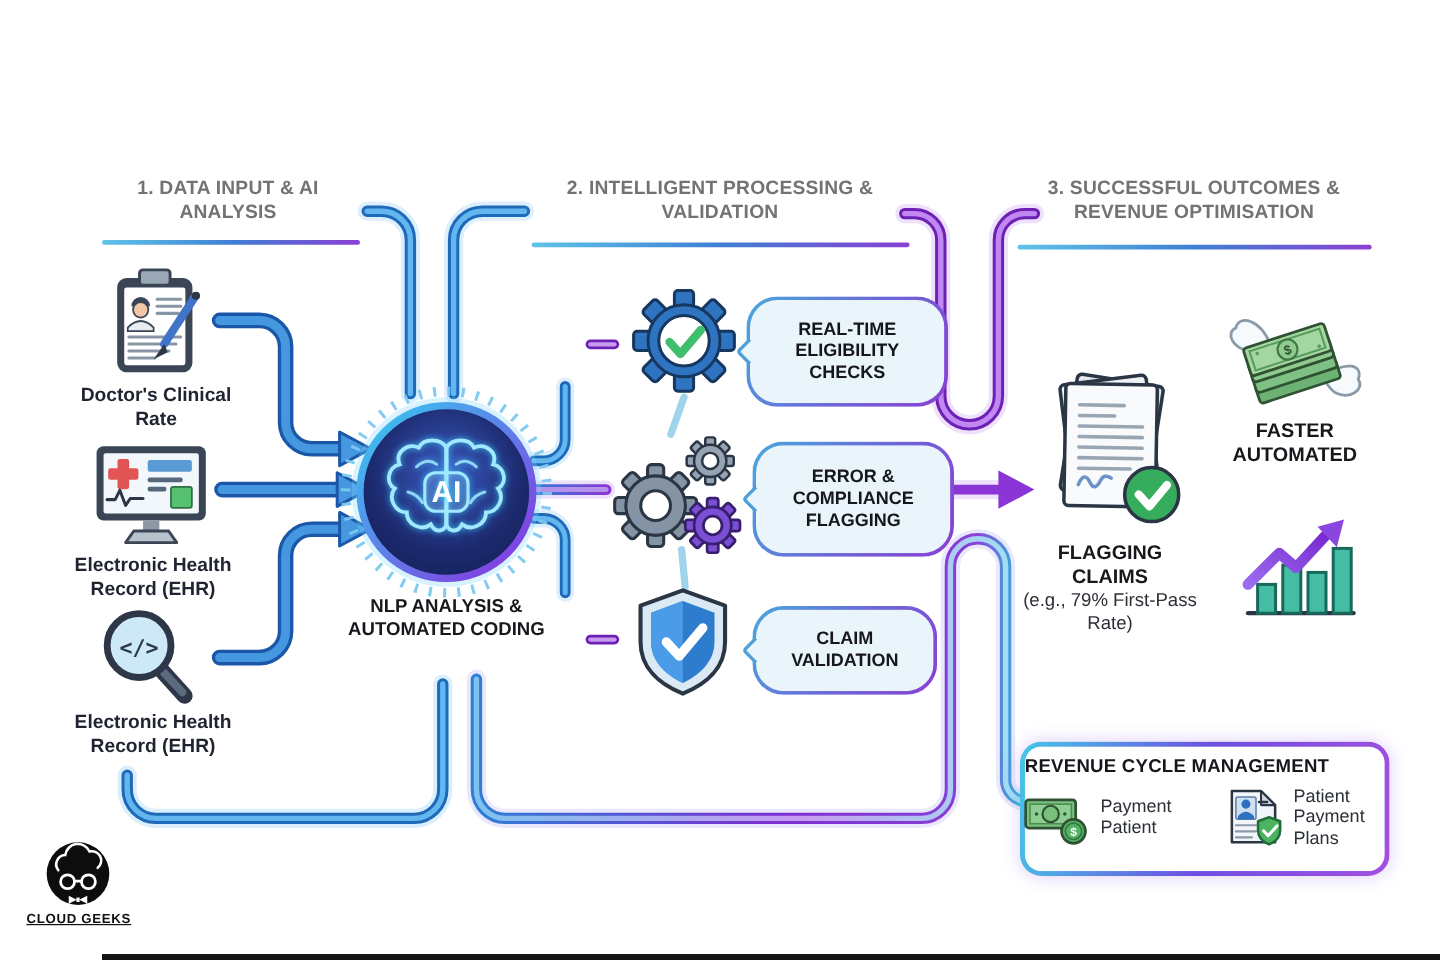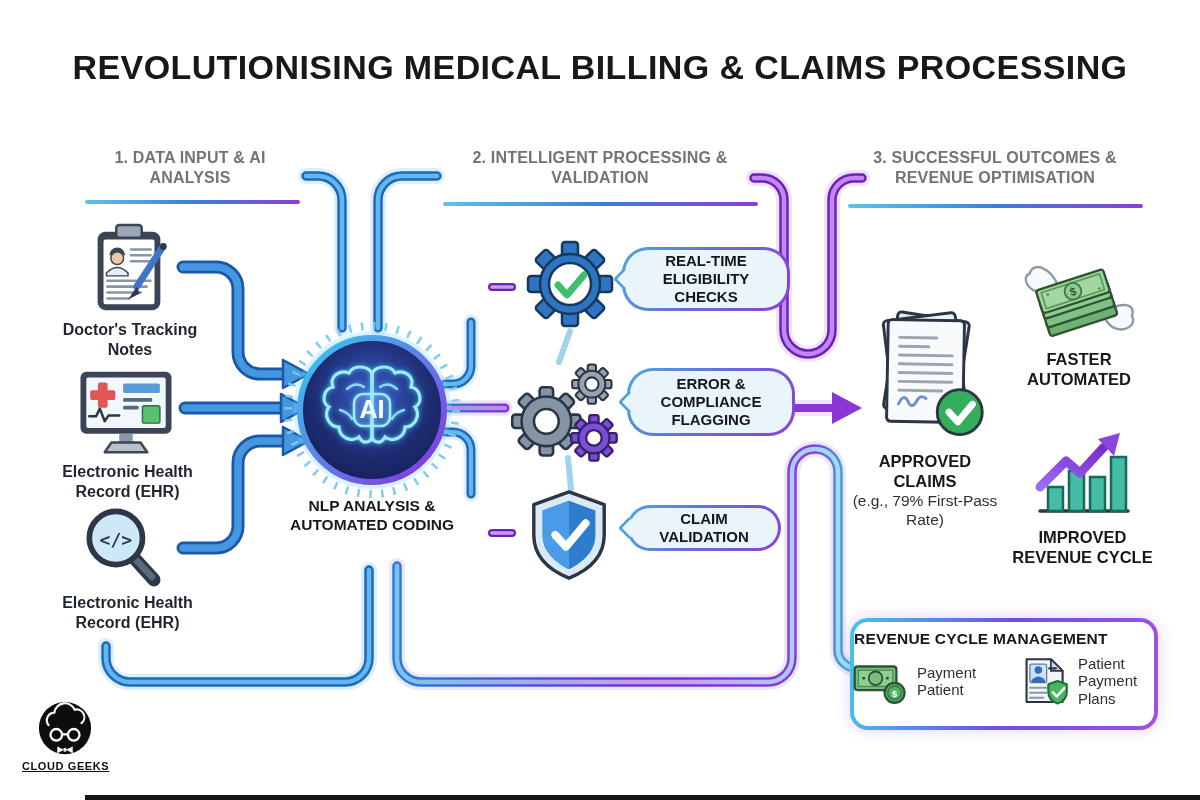--- a/index.html
+++ b/index.html
@@ -7,21 +7,21 @@
   #stage{position:relative;width:1200px;height:800px;background:#ffffff;overflow:hidden;}
   .abs{position:absolute;}
   .title{width:1200px;text-align:center;font-size:34px;font-weight:800;letter-spacing:.4px;color:#17181c;}
   .sec{font-weight:800;color:#737373;text-align:center;line-height:1.22;font-size:16px;letter-spacing:.2px;}
   .underline{height:4px;border-radius:2px;background:linear-gradient(90deg,#5fc3e7,#3f7fd4,#8b3fd4);}
   .lbl{font-weight:700;color:#1f2430;text-align:center;line-height:1.22;font-size:16px;}
   .biglbl{font-weight:800;color:#17181c;text-align:center;line-height:1.2;font-size:16.5px;}
   .sublbl{font-weight:400;color:#2b2f36;text-align:center;line-height:1.2;font-size:15.5px;}
   .bubble{position:absolute;background:linear-gradient(#e9f4fb,#e9f4fb) padding-box,linear-gradient(120deg,#49a8dd,#6a6ad8,#8b3fd4) border-box;
     border:3px solid transparent;border-radius:26px;display:flex;align-items:center;justify-content:center;
-    text-align:center;font-weight:800;font-size:15px;color:#15171c;line-height:1.2;padding:0 10px;}
+    text-align:center;font-weight:800;font-size:15px;color:#15171c;line-height:1.2;padding:14px 10px;}
   .bubble::before{content:"";position:absolute;left:-9px;top:50%;width:13px;height:13px;background:#e9f4fb;
     border-left:3px solid #4f9fd8;border-bottom:3px solid #4f9fd8;transform:translateY(-50%) rotate(45deg);border-bottom-left-radius:4px;}
   .rcm{position:absolute;left:850px;top:618px;width:300px;height:104px;border:4px solid transparent;border-radius:18px;
     background:linear-gradient(#ffffff,#ffffff) padding-box,linear-gradient(100deg,#45c6e8,#6d4fe0,#a44fe0) border-box;
     box-shadow:0 0 14px rgba(150,100,230,.30);z-index:3;}
   .rcm-title{margin-top:8px;text-align:left;font-weight:800;font-size:15.5px;color:#15171c;letter-spacing:.2px;}
   .rcm-row{display:flex;align-items:center;justify-content:center;gap:10px;padding:5px 8px 0 8px;}
   .rcm-item{display:flex;align-items:center;gap:7px;}
   .rcm-item-label{font-size:15px;font-weight:500;color:#2b2f36;line-height:1.15;}
   .logo-text{font-size:11px;font-weight:800;letter-spacing:.6px;color:#111;}
@@ -127,21 +127,20 @@
       <path d="M 397 566 V 658 a 24 24 0 0 0 24 24 H 768 a 24 24 0 0 0 24 -24 V 472 a 23 23 0 0 1 46 0 V 650 a 18 18 0 0 0 18 18 h 14" stroke="url(#gBtoPL)" stroke-width="4.5"></path>
     </g>
 
     <g fill="none" stroke-linecap="round">
       <path d="M 106 646 v 12 a 24 24 0 0 0 24 24 h 215 a 24 24 0 0 0 24 -24 v -88" stroke="#d2eafc" stroke-width="16" opacity=".8"></path>
       <path d="M 106 646 v 12 a 24 24 0 0 0 24 24 h 215 a 24 24 0 0 0 24 -24 v -88" stroke="#1e6ab8" stroke-width="9.5"></path>
       <path d="M 106 646 v 12 a 24 24 0 0 0 24 24 h 215 a 24 24 0 0 0 24 -24 v -88" stroke="#63b6ee" stroke-width="4.5"></path>
     </g>
   </svg>
 
-  <div class="abs title" style="top:48px;left:0;">REVOLUTIONISING MEDICAL BILLING &amp; CLAIMS PROCESSING</div>
 
   <div class="abs sec" style="left:75px;top:148px;width:230px;">1. DATA INPUT &amp; AI ANALYSIS</div>
   <div class="abs underline" style="left:85px;top:200px;width:215px;"></div>
 
   <div class="abs sec" style="left:440px;top:148px;width:320px;">2. INTELLIGENT PROCESSING &amp; VALIDATION</div>
   <div class="abs underline" style="left:443px;top:202px;width:315px;"></div>
 
   <div class="abs sec" style="left:845px;top:148px;width:300px;">3. SUCCESSFUL OUTCOMES &amp; REVENUE OPTIMISATION</div>
   <div class="abs underline" style="left:848px;top:204px;width:295px;"></div>
 
@@ -158,21 +157,21 @@
         <path d="M52 42 h18"></path>
       <path d="M28 62 h44"></path>
         <path d="M28 68 h40"></path>
         <path d="M28 74 h34"></path>
         <path d="M28 80 h22"></path>
     </g>
     <path d="M84 28 L58 68" stroke="#3f74c9" stroke-width="7" stroke-linecap="round"></path>
     <path d="M58 68 L49 81 L61 75 Z" fill="#2d3748"></path>
     <circle cx="85" cy="27" r="3.5" fill="#2d3748"></circle>
   </svg>
-  <div class="abs lbl" style="left:55px;top:320px;width:150px;z-index:2;">Doctor's Tracking Notes</div>
+  <div class="abs lbl" style="left:55px;top:320px;width:150px;z-index:2;">Doctor's Clinical Rate</div>
 
   <svg class="abs" style="left:72px;top:366px;z-index:2;" width="108" height="92" viewBox="0 0 110 95">
     <rect x="8" y="6" width="94" height="64" rx="6" fill="#3a4556"></rect>
     <rect x="14" y="12" width="82" height="52" rx="2" fill="#f2f7fc"></rect>
     <rect x="26" y="17" width="10" height="26" rx="2" fill="#e25555"></rect>
     <rect x="18" y="25" width="26" height="10" rx="2" fill="#e25555"></rect>
     <rect x="52" y="18" width="38" height="10" rx="2" fill="#5b9bd5"></rect>
     <rect x="52" y="33" width="30" height="4" rx="1.5" fill="#57677a"></rect>
     <rect x="52" y="41" width="16" height="4" rx="1.5" fill="#57677a"></rect>
     <rect x="72" y="41" width="18" height="18" rx="2" fill="#56c271" stroke="#2f6f45" stroke-width="1.5"></rect>
@@ -304,21 +303,21 @@
           <path d="M40 65 h54"></path>
           <path d="M40 74 h54"></path>
           <path d="M40 83 h54"></path>
           <path d="M40 92 h44"></path>
       </g>
       <path d="M40 106 q5 -12 10 -2 q4 8 9 -2 q3 -6 9 -2" fill="none" stroke="#6b93c9" stroke-width="3" stroke-linecap="round"></path>
     </g>
     <circle cx="102" cy="114" r="23" fill="#35ad5c" stroke="#2b3645" stroke-width="3"></circle>
     <path d="M91 114 l9 10 l15 -18" fill="none" stroke="#ffffff" stroke-width="7" stroke-linecap="round" stroke-linejoin="round"></path>
   </svg>
-  <div class="abs biglbl" style="left:855px;top:452px;width:140px;z-index:2;">APPROVED CLAIMS</div>
+  <div class="abs biglbl" style="left:855px;top:452px;width:140px;z-index:2;">FLAGGING CLAIMS</div>
   <div class="abs sublbl" style="left:852px;top:492px;width:146px;z-index:2;">(e.g., 79% First-Pass Rate)</div>
 
   <svg class="abs" style="left:1022px;top:252px;z-index:2;" width="114" height="102" viewBox="0 0 120 110">
     <path d="M38 38 C30 16 10 10 7 23 C-3 27 5 43 19 43 C27 43 34 41 38 38 Z" fill="#f6fafc" stroke="#8b9aa9" stroke-width="2.5"></path>
     <path d="M86 66 C106 52 122 56 117 69 C123 78 110 88 96 81 C91 77 87 71 86 66 Z" fill="#f6fafc" stroke="#8b9aa9" stroke-width="2.5"></path>
     <g transform="rotate(-18 60 56)">
       <rect x="20" y="62" width="76" height="18" rx="3" fill="#6db272" stroke="#2f5233" stroke-width="2.5"></rect>
       <rect x="20" y="52" width="76" height="18" rx="3" fill="#7fc184" stroke="#2f5233" stroke-width="2.5"></rect>
       <rect x="20" y="42" width="76" height="18" rx="3" fill="#8fca8f" stroke="#2f5233" stroke-width="2.5"></rect>
       <rect x="20" y="28" width="76" height="26" rx="3" fill="#a3d6a0" stroke="#2f5233" stroke-width="2.5"></rect>
@@ -341,21 +340,20 @@
     <line x1="12" y1="88" x2="100" y2="88" stroke="#2b3645" stroke-width="3.5" stroke-linecap="round"></line>
     <g fill="#45bca4" stroke="#17695c" stroke-width="2.5">
       <rect x="20" y="64" width="15" height="24"></rect>
       <rect x="41" y="48" width="15" height="40"></rect>
       <rect x="62" y="54" width="15" height="34"></rect>
       <rect x="83" y="34" width="15" height="54"></rect>
     </g>
     <path d="M12 64 L38 38 L52 50 L76 24" fill="none" stroke="url(#gChart)" stroke-width="9" stroke-linecap="round" stroke-linejoin="round"></path>
     <polygon points="70,16 92,10 86,33" fill="#8b46e0"></polygon>
   </svg>
-  <div class="abs biglbl" style="left:1000px;top:528px;width:165px;z-index:2;">IMPROVED REVENUE CYCLE</div>
 
   <div class="rcm">
     <div class="rcm-title">REVENUE CYCLE MANAGEMENT</div>
     <div class="rcm-row">
       <div class="rcm-item">
         <svg width="58" height="52" viewBox="0 0 64 56">
           <rect x="3" y="12" width="46" height="26" rx="3" fill="#79c07f" stroke="#2f5233" stroke-width="2.5"></rect>
           <rect x="7" y="16" width="38" height="18" fill="#8fce93" stroke="#4c8f53" stroke-width="1.5"></rect>
           <circle cx="26" cy="25" r="7.5" fill="#79c07f" stroke="#2f5233" stroke-width="2"></circle>
           <circle cx="13" cy="25" r="1.6" fill="#2f5233"></circle>

